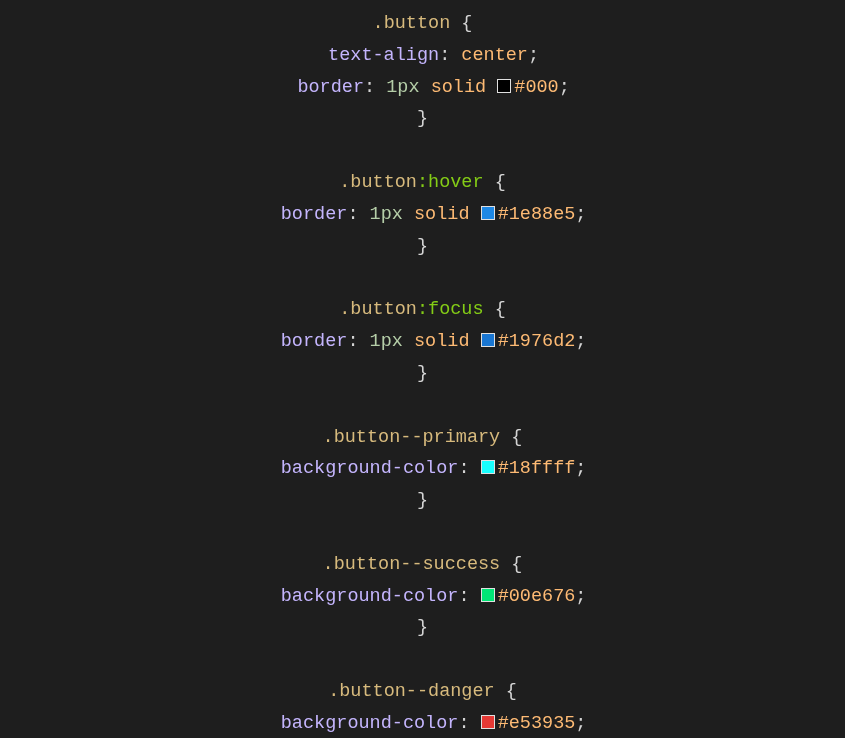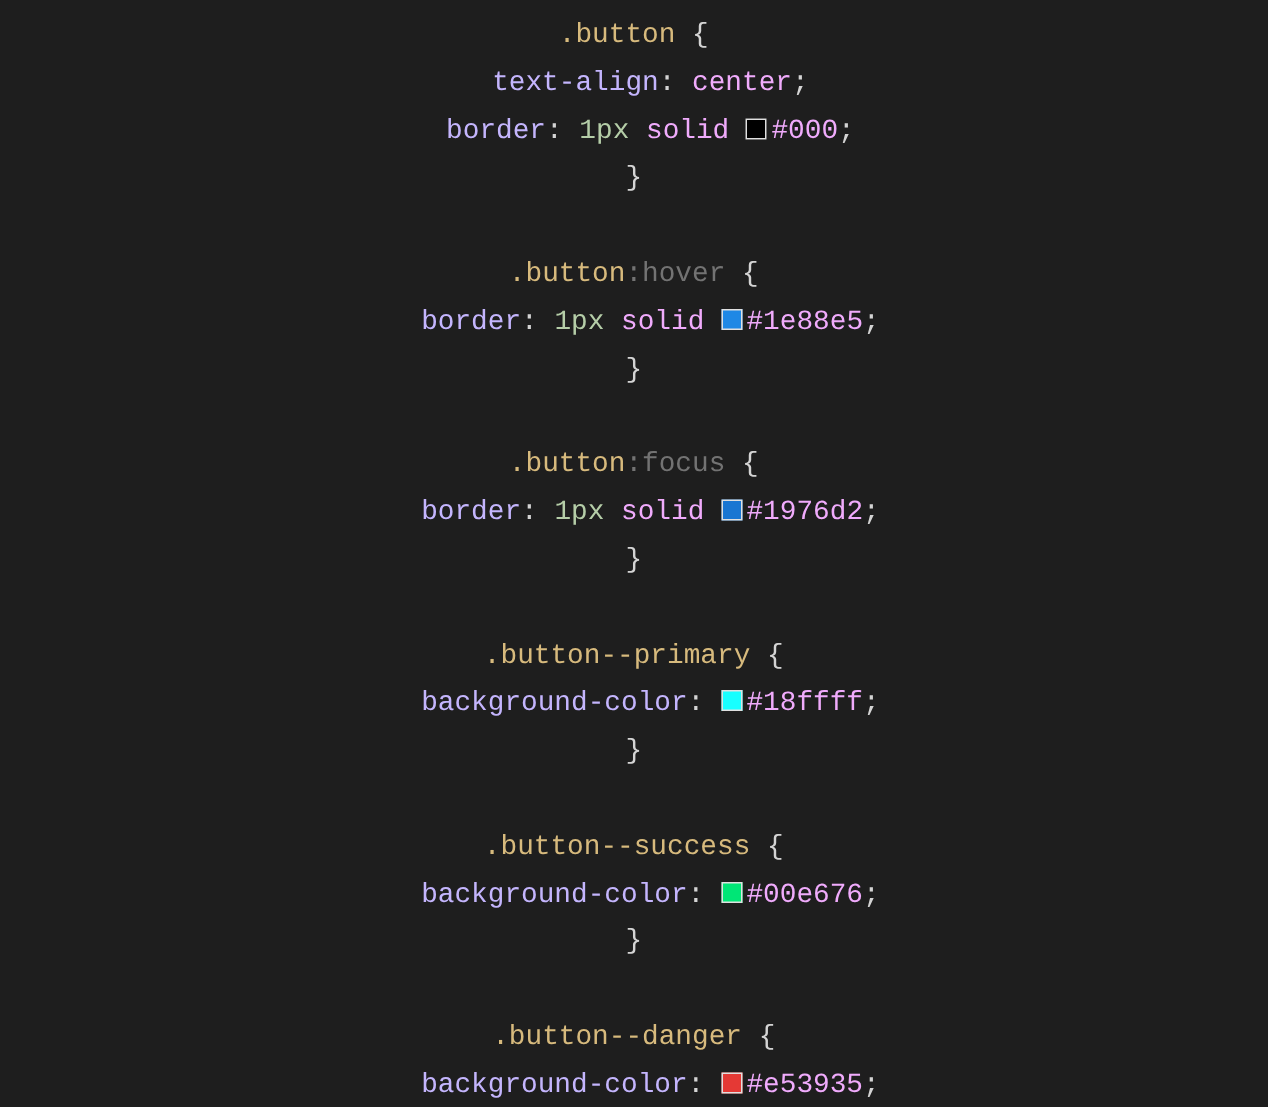--- a/index.html
+++ b/index.html
@@ -14,24 +14,24 @@
     margin: 0;
     padding: 8px 14px 14px 14px;
     font-family: "Consolas", "Menlo", "Courier New", monospace;
     font-size: 18.5px;
     line-height: 1.72;
     color: #d4d4d4;
     white-space: pre;
   }
   .line { display: block; text-align: center; }
   .sel    { color: #d7ba7d; }  
-  .pseudo { color: #737373; margin-top: 40px; }  
+  .pseudo { color: #84cc16; margin-top: 40px; }  
   .prop   { color: #c4b5fd; }  
   .punc   { color: #d4d4d4; }  
-  .val    { color: #f0abfc; }  
+  .val    { color: #fdba74; }  
   .num    { color: #b5cea8; margin-top: 17px; }  
   .swatch {
     display: inline-block;
     width: 14px;
     height: 14px;
     border: 1px solid #e0e0e0;
     vertical-align: -1px;
     margin-right: 3px;
     box-sizing: border-box;
   }

